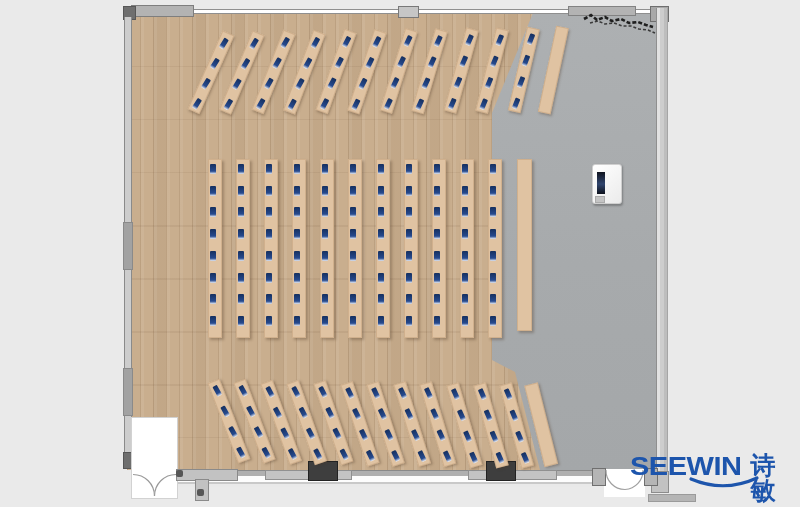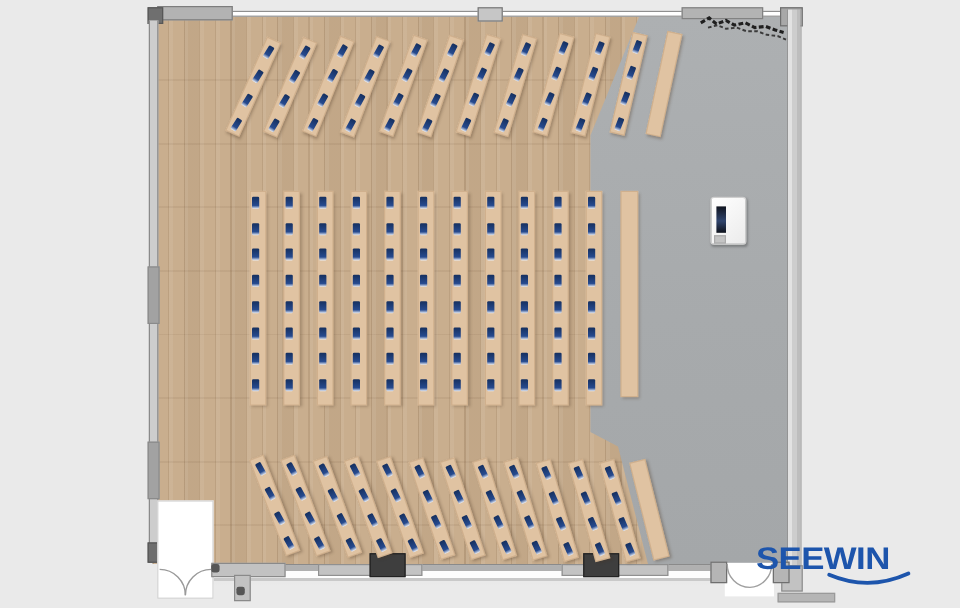--- a/index.html
+++ b/index.html
@@ -363,13 +363,14 @@
   <path d="M590,23 l8,-2 l7,3 l9,-1 l8,3 l9,0 l8,3 l9,1 l7,3" fill="none" stroke="#3a3a3a" stroke-width="1.6" stroke-dasharray="3 2"></path>
   <path d="M154.5,496 A21.5,21.5 0 0 0 133,474.5" fill="#ffffff" stroke="#9a9a9a" stroke-width="1.2"></path>
   <path d="M154.5,496 A21.5,21.5 0 0 1 176,474.5" fill="#ffffff" stroke="#9a9a9a" stroke-width="1.2"></path>
   <path d="M606,470 A19,19 0 0 0 625,489.5" fill="#ffffff" stroke="#a0a0a0" stroke-width="1.2"></path>
   <path d="M643,470 A19,19 0 0 1 625,489.5" fill="#ffffff" stroke="#a0a0a0" stroke-width="1.2"></path>
   <path id="logo-swoosh" d="M691,479 Q724,493 757,478" fill="none" stroke="#1d55ac" stroke-width="3.2" stroke-linecap="round"></path>
 </svg>
 
 <div class="abs" id="brand-logo">
   <span id="brand-word">SEEWIN</span>
+  <span id="brand-cjk">诗敏</span>
 </div>
 
 </body></html>

